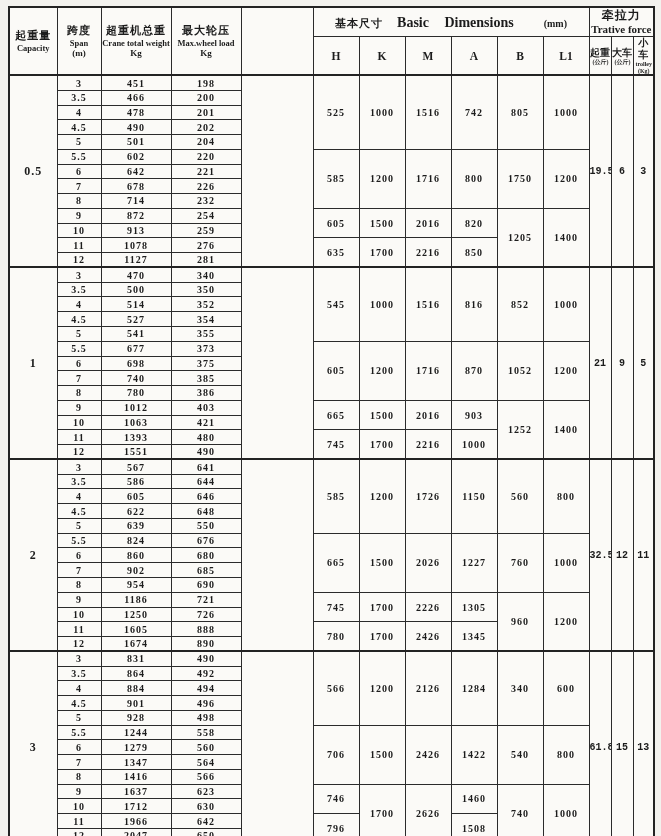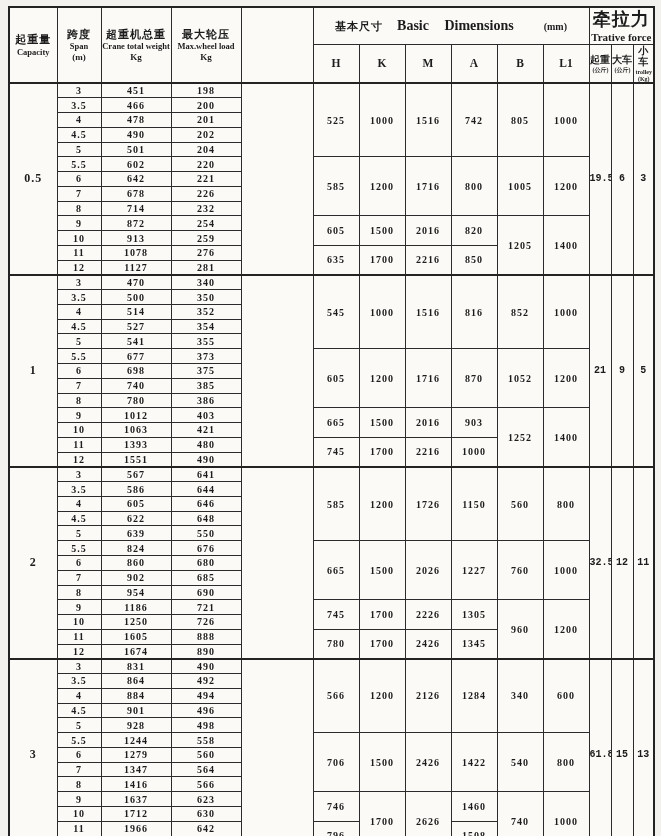--- a/index.html
+++ b/index.html
@@ -71,21 +71,21 @@
         <th rowspan="2">
           <div class="zh">最大轮压</div>
           <div class="en">Max.wheel load</div>
           <div class="unit">Kg</div>
         </th>
         <th rowspan="2" class="blank"></th>
         <th colspan="6" class="dimhead">
           <span class="zh">基本尺寸</span><span class="en">Basic Dimensions</span><span class="unit">(mm)</span>
         </th>
         <th colspan="3">
-          <div class="zh" style="font-size:18px;">牵拉力</div>
+          <div class="zh" style="font-size:12px;">牵拉力</div>
           <div class="en" style="font-size:11px;">Trative force</div>
         </th>
       </tr>
       <tr class="sub">
         <th class="letter">H</th>
         <th class="letter">K</th>
         <th class="letter">M</th>
         <th class="letter">A</th>
         <th class="letter">B</th>
         <th class="letter">L1</th>
@@ -142,21 +142,21 @@
           <td class="num">204</td>
         </tr>
         <tr>
           <td class="num">5.5</td>
           <td class="num">602</td>
           <td class="num">220</td>
           <td class="num" rowspan="4">585</td>
           <td class="num" rowspan="4">1200</td>
           <td class="num" rowspan="4">1716</td>
           <td class="num" rowspan="4">800</td>
-          <td class="num" rowspan="4">1005</td>
+          <td class="num" rowspan="4">1750</td>
           <td class="num" rowspan="4">1200</td>
         </tr>
         <tr>
           <td class="num">6</td>
           <td class="num">642</td>
           <td class="num">221</td>
         </tr>
         <tr>
           <td class="num">7</td>
           <td class="num">678</td>

